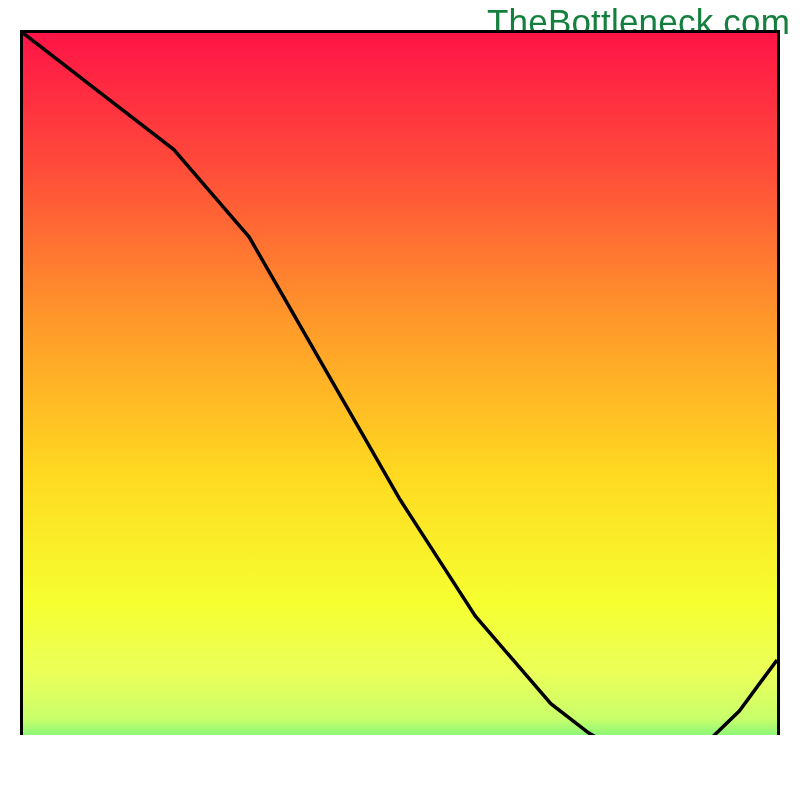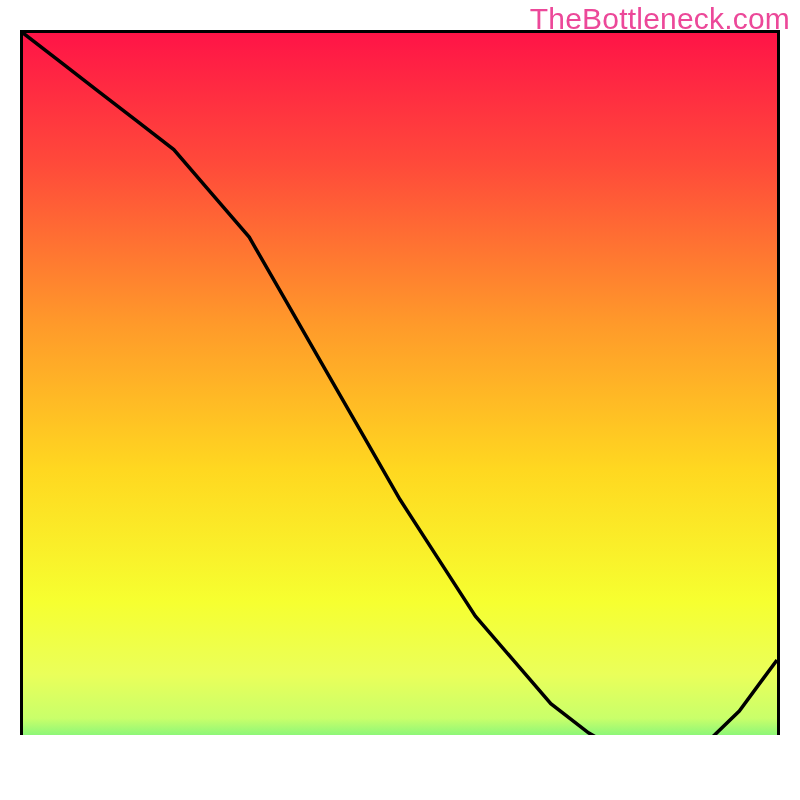--- a/index.html
+++ b/index.html
@@ -12,23 +12,23 @@
   }
   .wrap {
     position: relative;
     width: 800px;
     height: 800px;
   }
   .watermark {
     position: absolute;
     top: 2px;
     right: 10px;
-    font-size: 30px;
+    font-size: 35px;
     font-weight: 500;
-    color: #ec4899;
+    color: #15803d;
     letter-spacing: 0.2px;
   }
   .plot {
     position: absolute;
     left: 20px;
     top: 30px;
     width: 760px;
     height: 735px;
     border: 3.5px solid #000;
     box-sizing: border-box;

